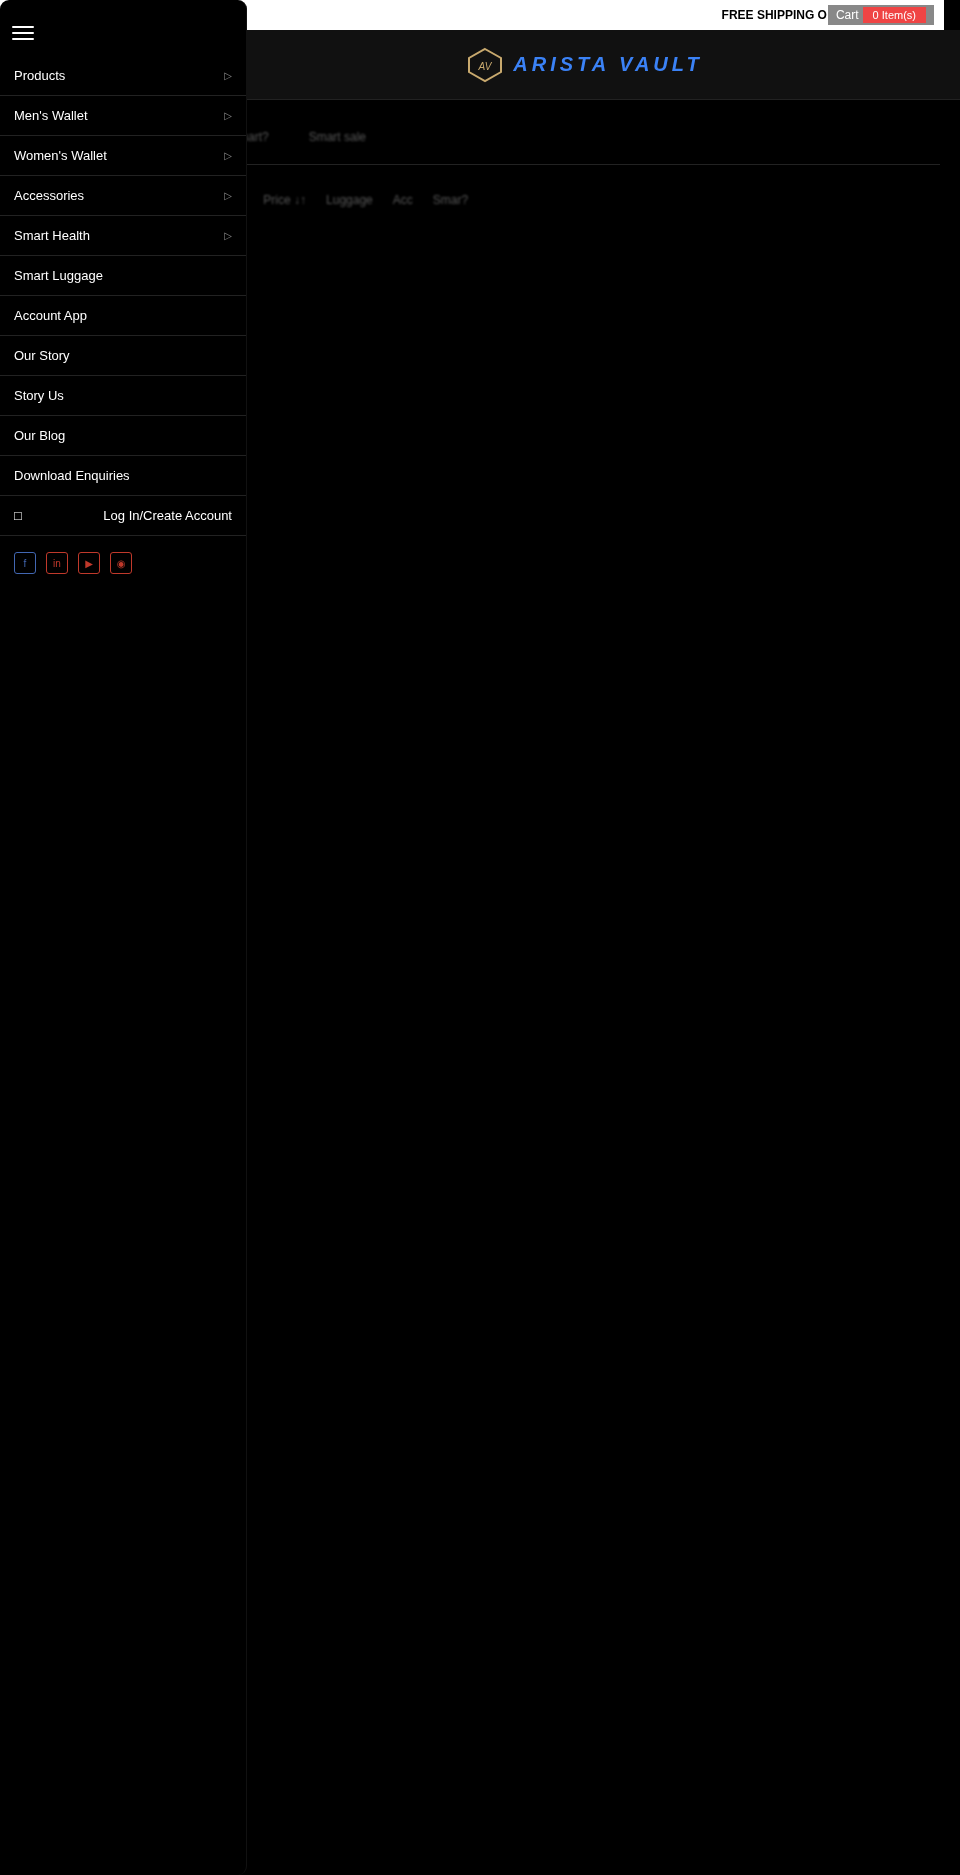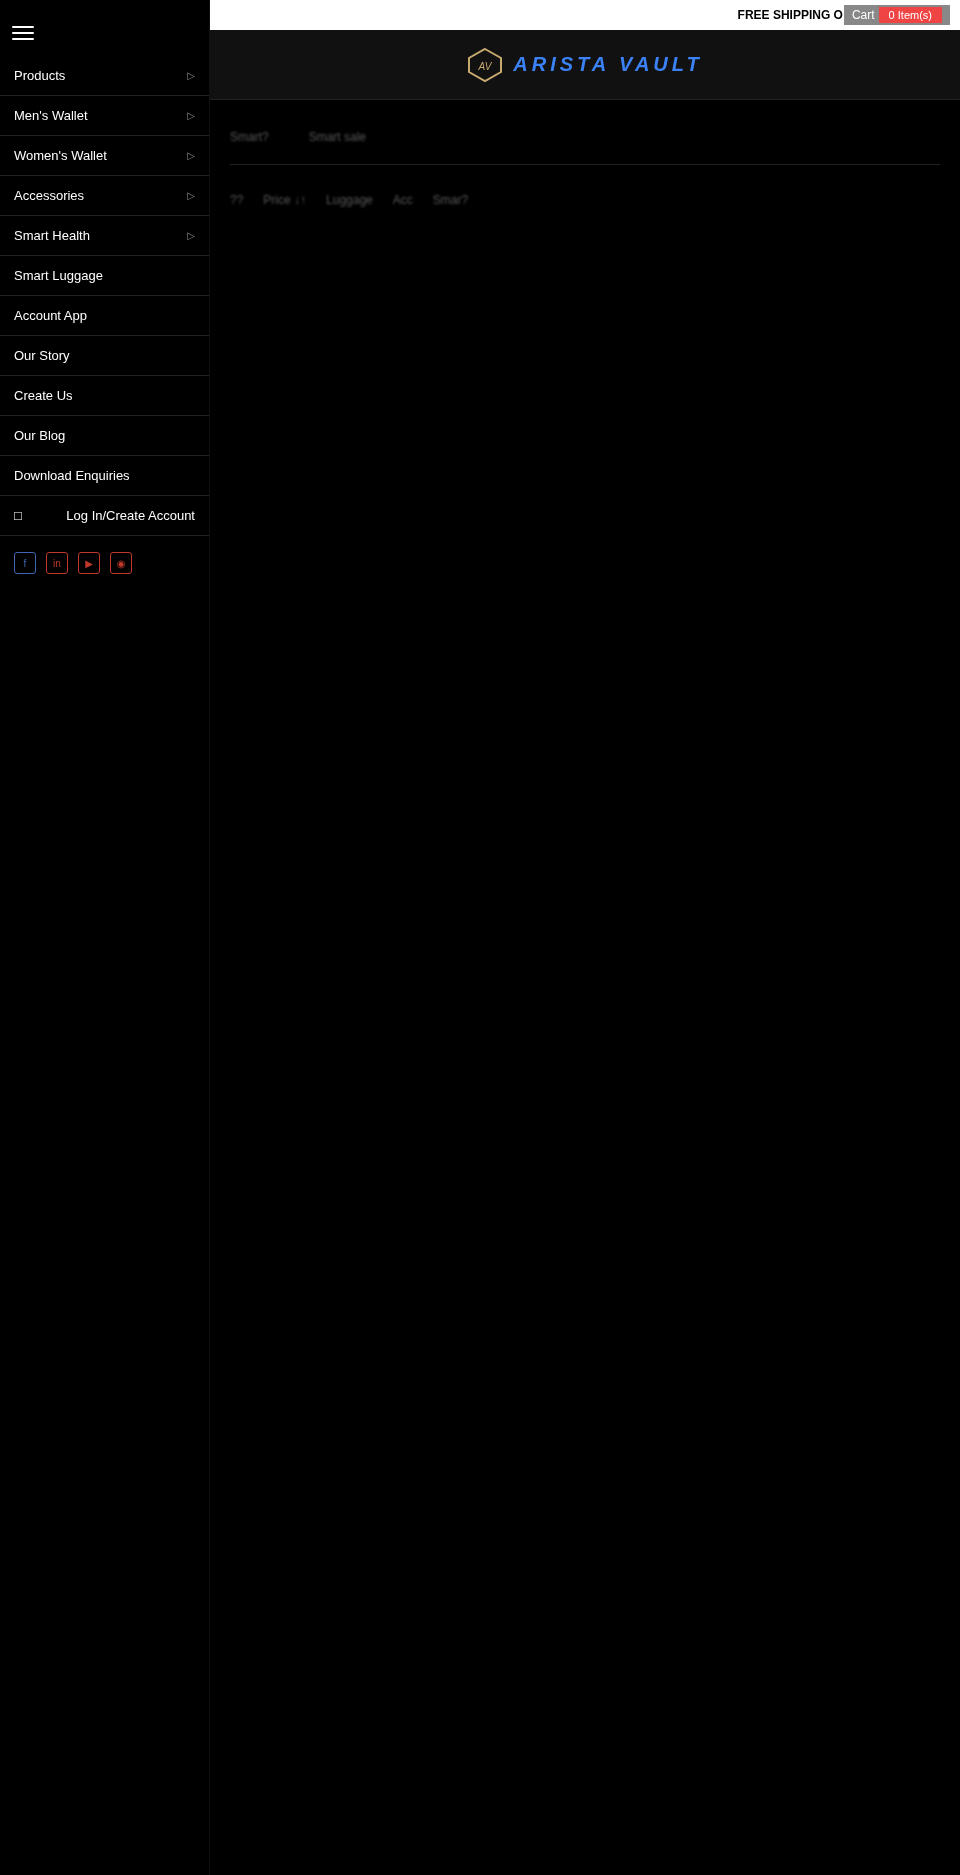--- a/index.html
+++ b/index.html
@@ -12,21 +12,21 @@
       min-height: 1875px;
       position: relative;
       overflow-x: hidden;
     }
 
     
     .top-bar {
       position: fixed;
       top: 0;
       left: 0;
-      right: 0;
+      right: 16px;
       height: 30px;
       background: #fff;
       display: flex;
       align-items: center;
       justify-content: flex-end;
       padding-right: 10px;
       z-index: 100;
     }
     .top-bar-text {
       font-size: 12px;
@@ -79,27 +79,28 @@
       font-size: 20px;
       letter-spacing: 4px;
       font-weight: bold;
     }
 
     
     .sidebar {
       position: fixed;
       top: 0;
       left: 0;
-      width: 210px;
+      width: 247px;
       height: 100vh;
       background: #000;
       z-index: 200;
       border-right: 1px solid #111;
       overflow-y: auto;
       padding-top: 10px;
+      border-radius: 9px;
     }
 
     .sidebar-menu-icon {
       width: 30px;
       height: 30px;
       margin: 8px;
       cursor: pointer;
       display: flex;
       flex-direction: column;
       justify-content: center;
@@ -247,21 +248,21 @@
           <span>Account App</span>
         </a>
       </li>
       <li>
         <a href="#">
           <span>Our Story</span>
         </a>
       </li>
       <li>
         <a href="#">
-          <span>Create Us</span>
+          <span>Story Us</span>
         </a>
       </li>
       <li>
         <a href="#">
           <span>Our Blog</span>
         </a>
       </li>
       <li>
         <a href="#">
           <span>Download Enquiries</span>

